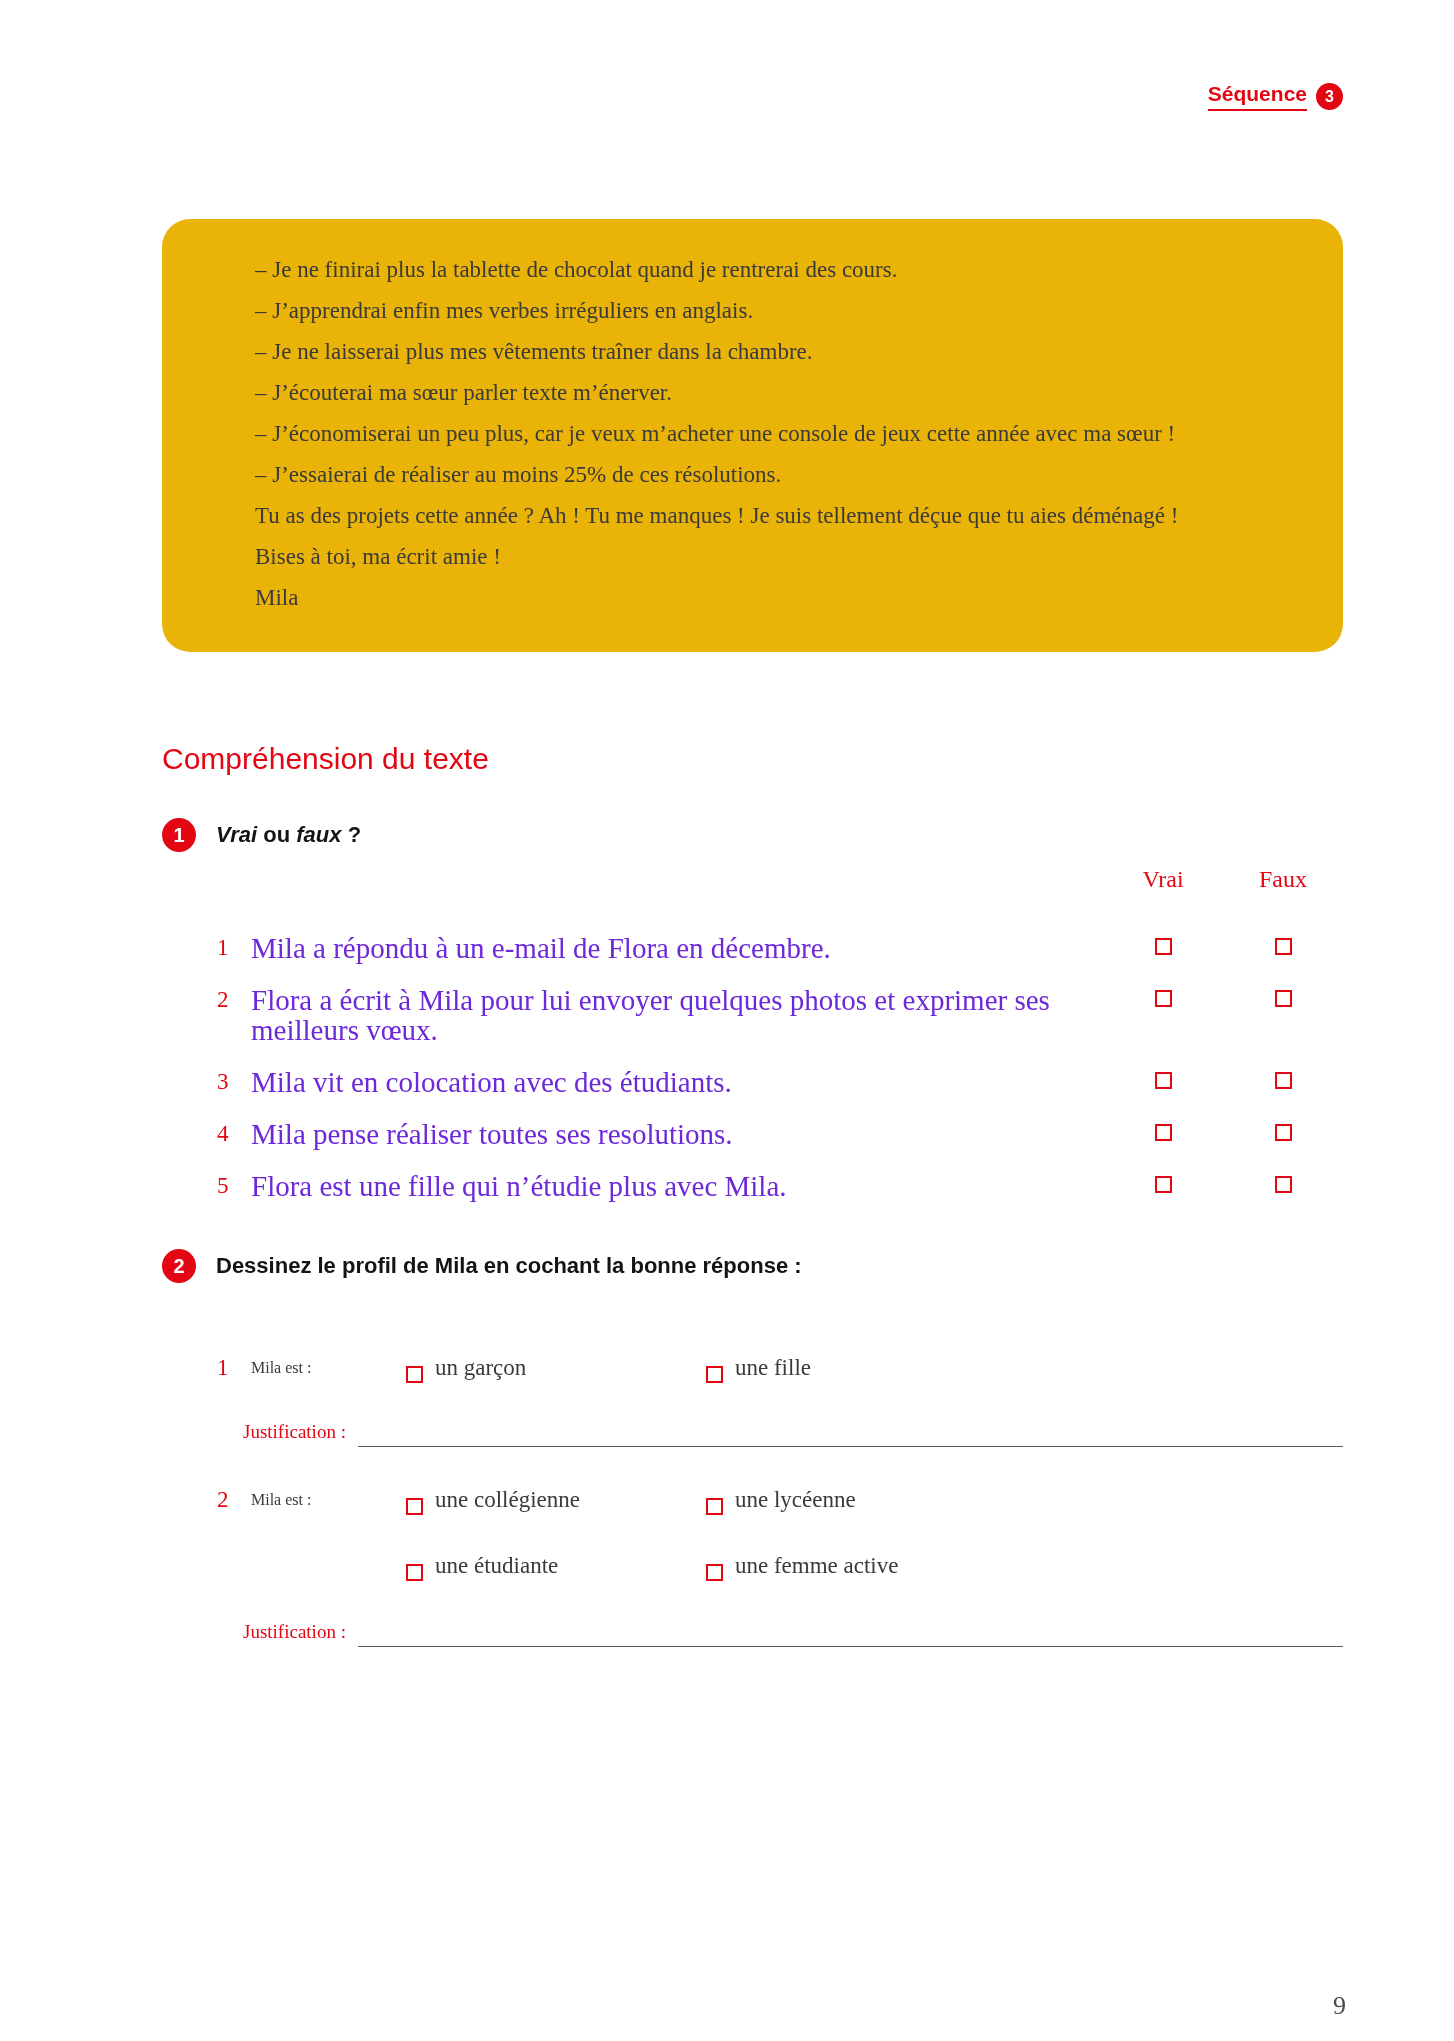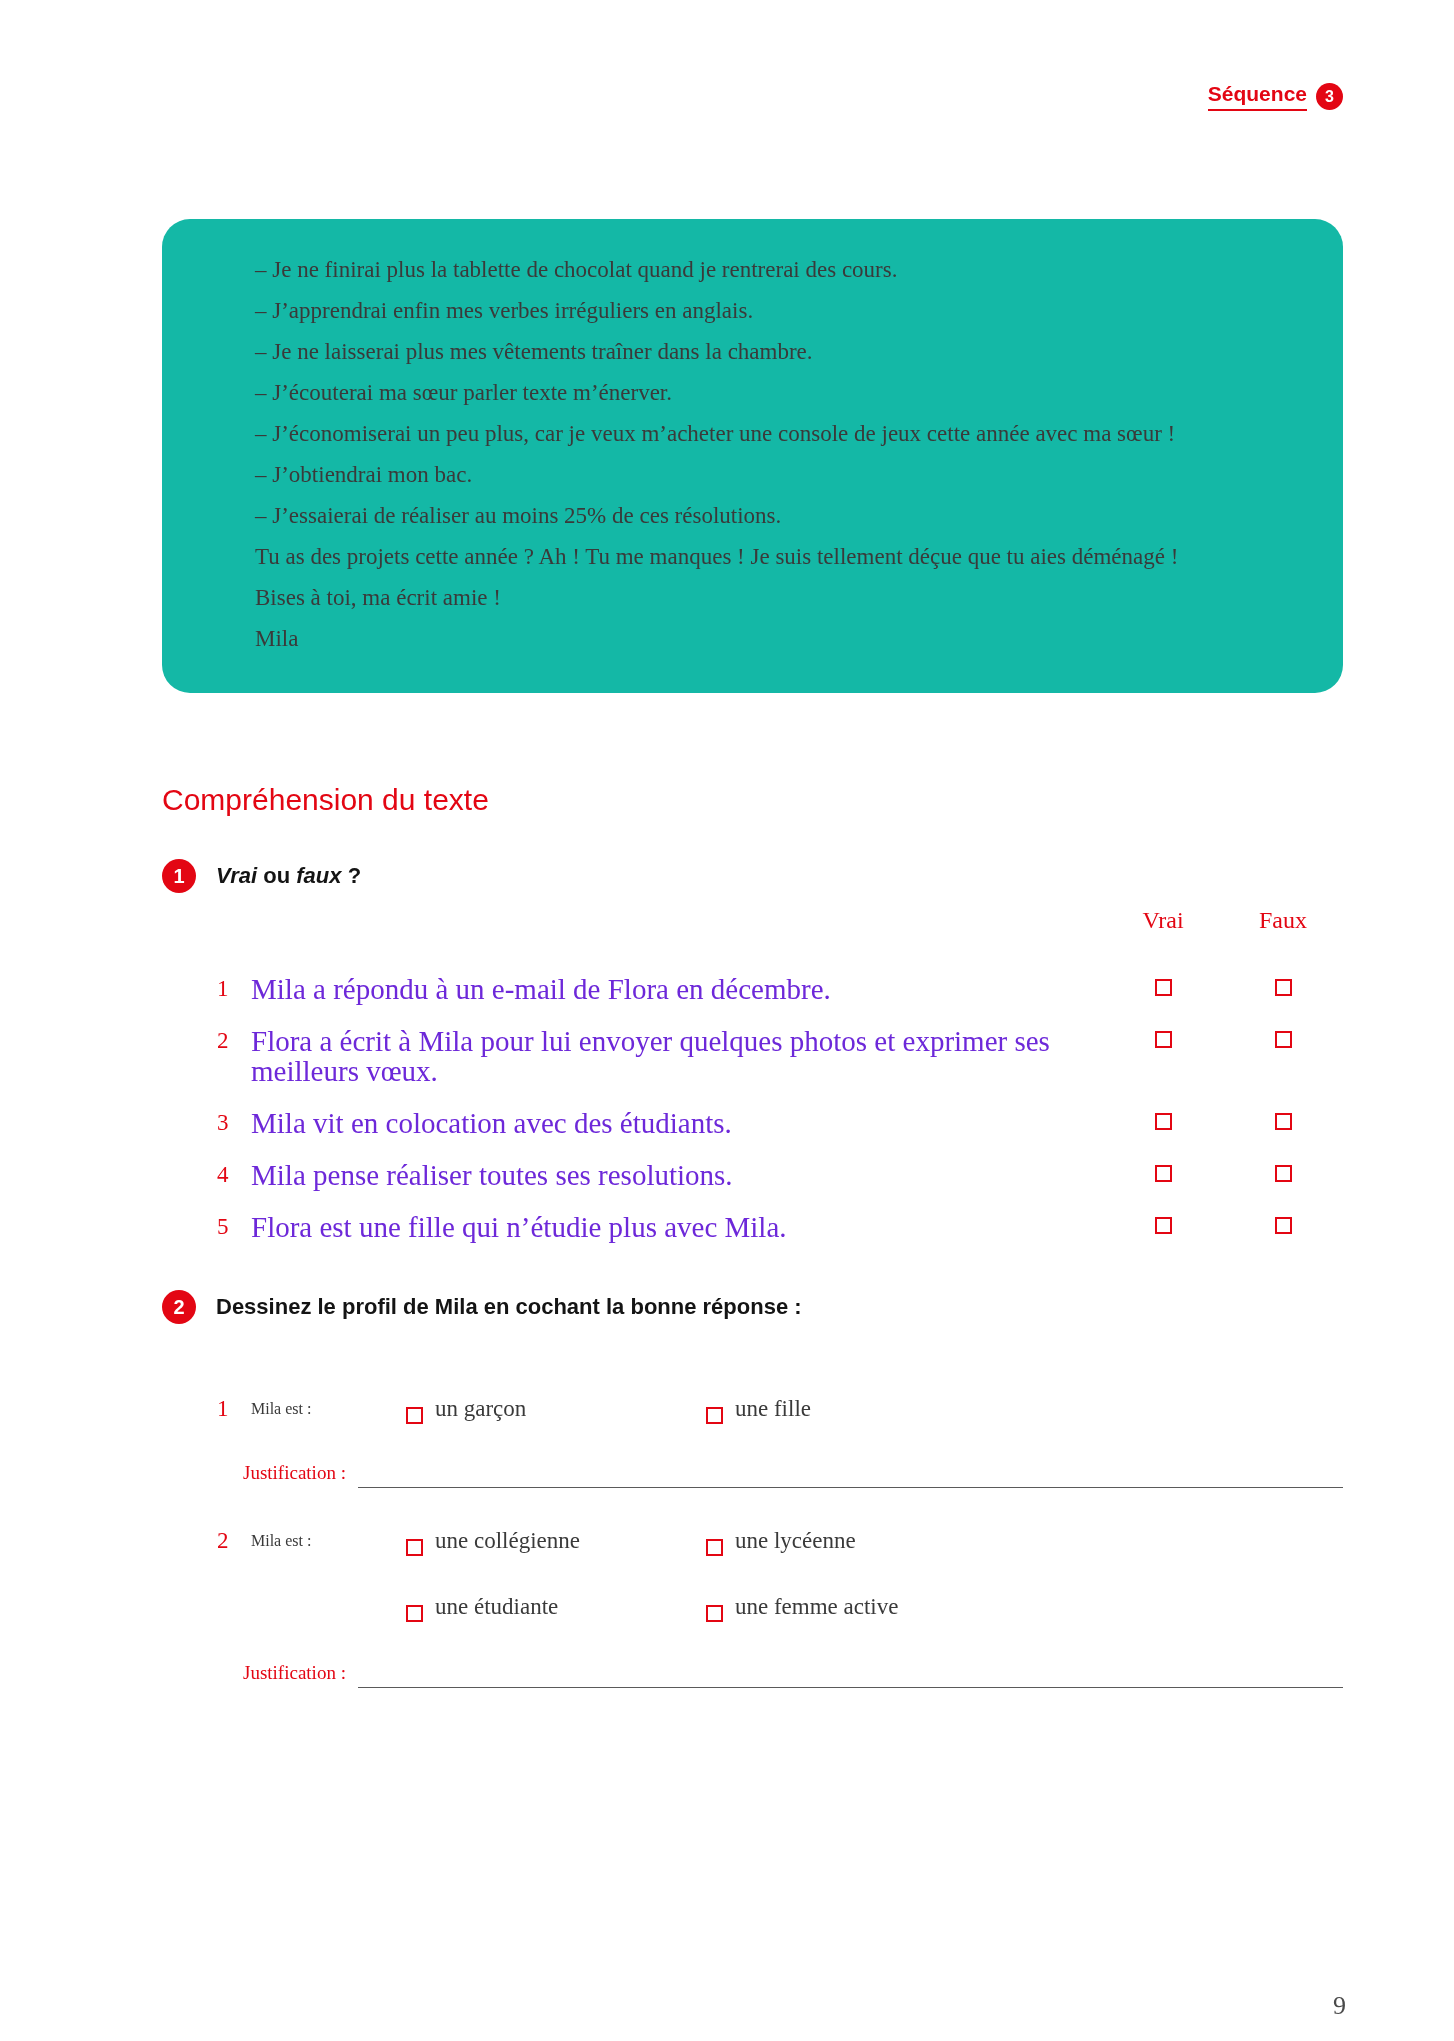--- a/index.html
+++ b/index.html
@@ -31,21 +31,21 @@
     width: 27px; height: 27px; border-radius: 50%;
     background: #e30613; color: #fff;
     font-family: "Liberation Sans", "DejaVu Sans", sans-serif;
     font-weight: bold; font-size: 16px;
     display: flex; align-items: center; justify-content: center;
   }
 
   
   .letter-box {
     margin-top: 155px;
-    background: #14b8a6;
+    background: #eab308;
     border-radius: 28px;
     padding: 30px 40px 34px 37px;
     font-size: 23px;
     line-height: 41px;
     color: #3a3a3a;
   }
   .letter-line { text-indent: 56px; }
 
   
   .section-title {
@@ -134,21 +134,20 @@
     <span class="seq-label">Séquence</span>
     <span class="seq-circle">3</span>
   </div>
 
   <div class="letter-box">
     <p class="letter-line">– Je ne finirai plus la tablette de chocolat quand je rentrerai des cours.</p>
     <p class="letter-line">– J’apprendrai enfin mes verbes irréguliers en anglais.</p>
     <p class="letter-line">– Je ne laisserai plus mes vêtements traîner dans la chambre.</p>
     <p class="letter-line">– J’écouterai ma sœur parler texte m’énerver.</p>
     <p class="letter-line">– J’économiserai un peu plus, car je veux m’acheter une console de jeux cette année avec ma sœur !</p>
-    <p class="letter-line">– J’obtiendrai mon bac.</p>
     <p class="letter-line">– J’essaierai de réaliser au moins 25% de ces résolutions.</p>
     <p class="letter-line">Tu as des projets cette année ? Ah ! Tu me manques ! Je suis tellement déçue que tu aies déménagé !</p>
     <p class="letter-line">Bises à toi, ma écrit amie !</p>
     <p class="letter-line">Mila</p>
   </div>
 
   <h1 class="section-title">Compréhension du texte</h1>
 
   <section>
     <div class="ex-header">

